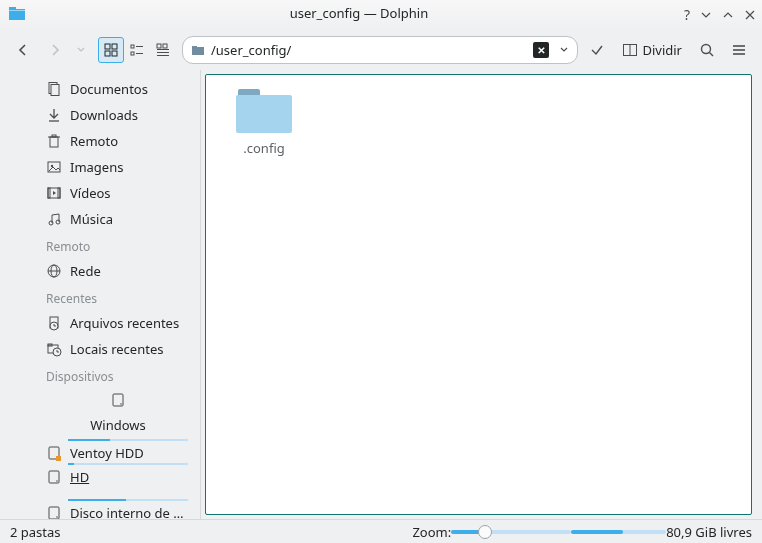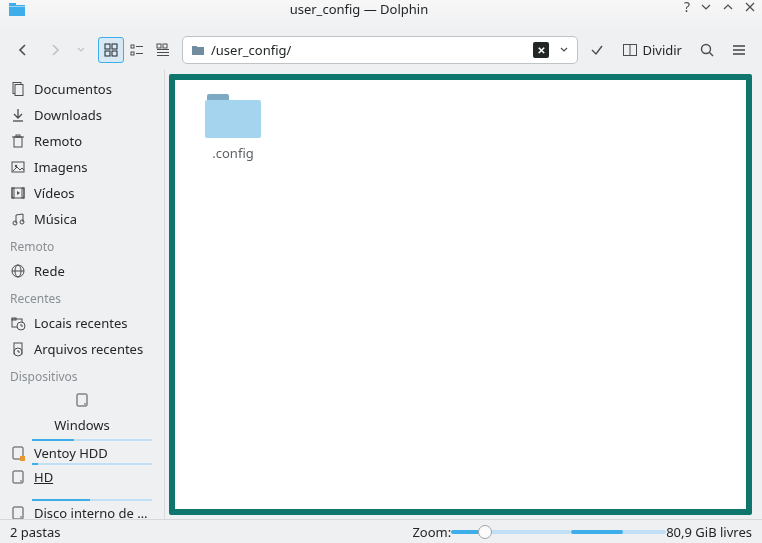--- a/index.html
+++ b/index.html
@@ -1,48 +1,48 @@
 <!DOCTYPE html>
 <html><head>
 <meta charset="utf-8">
 <style>
 * { box-sizing: border-box; margin: 0; padding: 0; font-family: "Noto Sans", "Segoe UI", sans-serif; font-size: 13px; }
 body { width: 762px; height: 543px; background: #eff0f1; color: #232627; overflow: hidden; }
 
-.titlebar { height: 30px; display: flex; align-items: flex-start; padding: 0 6px; background: linear-gradient(#f7f7f8,#eff0f1); gap: 10px; }
+.titlebar { height: 30px; display: flex; align-items: flex-end; padding: 8px 6px; background: linear-gradient(#f7f7f8,#eff0f1); gap: 10px; }
 .titlebar .app-icon { width: 18px; height: 18px; margin-right: 8px; margin-left: 2px; }
 .titlebar .title { flex: 1; text-align: center; color: #232627; font-size: 13px; }
 .titlebar .win-btns { display: flex; gap: 10px; align-items: center; }
 .titlebar .win-btns span { color: #4d4d4d; cursor: pointer; font-size: 14px; line-height: 1; }
 
 .toolbar { height: 40px; display: flex; align-items: center; padding: 0 10px; gap: 6px; }
 .tbtn { width: 26px; height: 26px; display: flex; align-items: center; justify-content: center; border-radius: 3px; color: #4d4d4d; }
 .tbtn.disabled { color: #b5b5b6; }
 .tgroup { display: flex; align-items: center; gap: 0; }
 .tgroup .tbtn.active { background: #d6e9f4; border: 1px solid #3daee9; }
 
-.location { flex: 1; height: 28px; background: #fff; border: 1px solid #bdc3c7; border-radius: 5px; display: flex; align-items: center; padding: 0 4px 0 8px; gap: 6px; }
+.location { flex: 1; height: 28px; background: #fff; border: 1px solid #bdc3c7; border-radius: 11px; display: flex; align-items: center; padding: 0 4px 0 8px; gap: 6px; }
 .location .folder-glyph { color: #728c9f; }
 .location .path { flex: 1; color: #232627; }
 .location .clear-btn { width: 16px; height: 16px; background: #232627; color: #fff; border-radius: 2px; display: flex; align-items: center; justify-content: center; font-size: 10px; font-weight: bold; cursor: pointer; }
 .location .chev { color: #4d4d4d; padding: 0 4px; cursor: pointer; }
 
 .split-btn { display: flex; align-items: center; gap: 4px; padding: 0 6px; height: 26px; border-radius: 3px; cursor: pointer; color: #232627; }
 
 .main { display: flex; height: calc(100% - 70px - 24px); }
-.sidebar { width: 165px; border-right: 1px solid #d7d8d9; overflow: hidden; padding: 6px 0; }
+.sidebar { width: 165px; border-right: 1px solid #d7d8d9; overflow: hidden; padding: 6px 0; margin-left: 36px; }
 .sidebar .sect { color: #888e93; font-size: 12px; padding: 6px 10px 3px; }
 .sidebar .item { display: flex; align-items: center; gap: 8px; padding: 4px 10px; cursor: pointer; color: #232627; position: relative; }
 .sidebar .item .ico { width: 16px; height: 16px; display: flex; align-items: center; justify-content: center; color: #4d4d4d; flex-shrink: 0; }
 .sidebar .item .lbl { white-space: nowrap; overflow: hidden; text-overflow: ellipsis; flex: 1; }
 .sidebar .item .usage { position: absolute; left: 32px; right: 12px; bottom: -1px; height: 2px; background: #c2e0f5; }
 .sidebar .item .usage .fill { height: 100%; background: #3daee9; }
 
 .content-wrap { flex: 1; padding: 4px 10px 4px 4px; }
-.content { width: 100%; height: 100%; background: #fff; border: 6px solid #0f766e; border-radius: 2px; padding: 10px; display: flex; flex-wrap: wrap; align-content: flex-start; gap: 20px; }
+.content { width: 100%; height: 100%; background: #fff; border: 1px solid #0f766e; border-radius: 2px; padding: 10px; display: flex; flex-wrap: wrap; align-content: flex-start; gap: 20px; }
 .file-item { width: 96px; display: flex; flex-direction: column; align-items: center; gap: 6px; cursor: pointer; padding-top: 4px; }
 .file-item .folder-ic { width: 56px; height: 44px; position: relative; }
 .file-item .folder-ic .tab { position: absolute; top: 0; left: 2px; width: 22px; height: 8px; background: #7daac2; border-radius: 2px 2px 0 0; }
 .file-item .folder-ic .body { position: absolute; top: 6px; left: 0; right: 0; bottom: 0; background: #a5d4ef; border-radius: 2px; }
 .file-item .fname { color: #5f6368; font-size: 13px; text-align: center; }
 
 .statusbar { height: 24px; display: flex; align-items: center; padding: 0 10px; border-top: 1px solid #d7d8d9; font-size: 12px; color: #232627; }
 .statusbar .spacer { flex: 1; }
 .slider { width: 120px; height: 4px; background: #c2e0f5; border-radius: 2px; position: relative; }
 .slider .fill { position: absolute; left: 0; top: 0; height: 100%; background: #3daee9; border-radius: 2px; }
@@ -245,37 +245,37 @@
             <ellipse cx="8" cy="8" rx="3" ry="6" fill="none" stroke="#4d4d4d"></ellipse>
             <line x1="2" y1="8" x2="14" y2="8" stroke="#4d4d4d"></line>
           </svg>
         </span>
         <span class="lbl">Rede</span>
       </div>
       <div class="sect">Recentes</div>
       <div class="item">
         <span class="ico">
           <svg width="16" height="16" viewBox="0 0 16 16">
+            <rect x="4" y="2" width="8" height="11" fill="none" stroke="#4d4d4d"></rect>
+            <circle cx="8" cy="11" r="4" fill="#eff0f1" stroke="#4d4d4d"></circle>
+            <path d="M8 9 V11 H10" stroke="#4d4d4d" fill="none"></path>
+          </svg>
+        </span>
+        <span class="lbl">Arquivos recentes</span>
+      </div>
+      <div class="item">
+        <span class="ico">
+          <svg width="16" height="16" viewBox="0 0 16 16">
             <rect x="2" y="4" width="10" height="8" fill="none" stroke="#4d4d4d"></rect>
             <rect x="2" y="3" width="4" height="2" fill="none" stroke="#4d4d4d"></rect>
             <circle cx="11" cy="11" r="4" fill="#eff0f1" stroke="#4d4d4d"></circle>
             <path d="M11 9 V11 H13" stroke="#4d4d4d" fill="none"></path>
           </svg>
         </span>
         <span class="lbl">Locais recentes</span>
-      </div>
-      <div class="item">
-        <span class="ico">
-          <svg width="16" height="16" viewBox="0 0 16 16">
-            <rect x="4" y="2" width="8" height="11" fill="none" stroke="#4d4d4d"></rect>
-            <circle cx="8" cy="11" r="4" fill="#eff0f1" stroke="#4d4d4d"></circle>
-            <path d="M8 9 V11 H10" stroke="#4d4d4d" fill="none"></path>
-          </svg>
-        </span>
-        <span class="lbl">Arquivos recentes</span>
       </div>
       <div class="sect">Dispositivos</div>
       <div class="item" style="padding-bottom: 6px; flex-direction: column;">
         <span class="ico">
           <svg width="16" height="16" viewBox="0 0 16 16">
             <rect x="3" y="2" width="10" height="12" rx="1" fill="none" stroke="#4d4d4d"></rect>
             <circle cx="11" cy="12" r="0.8" fill="#4d4d4d"></circle>
           </svg>
         </span>
         <span class="lbl">Windows</span>

